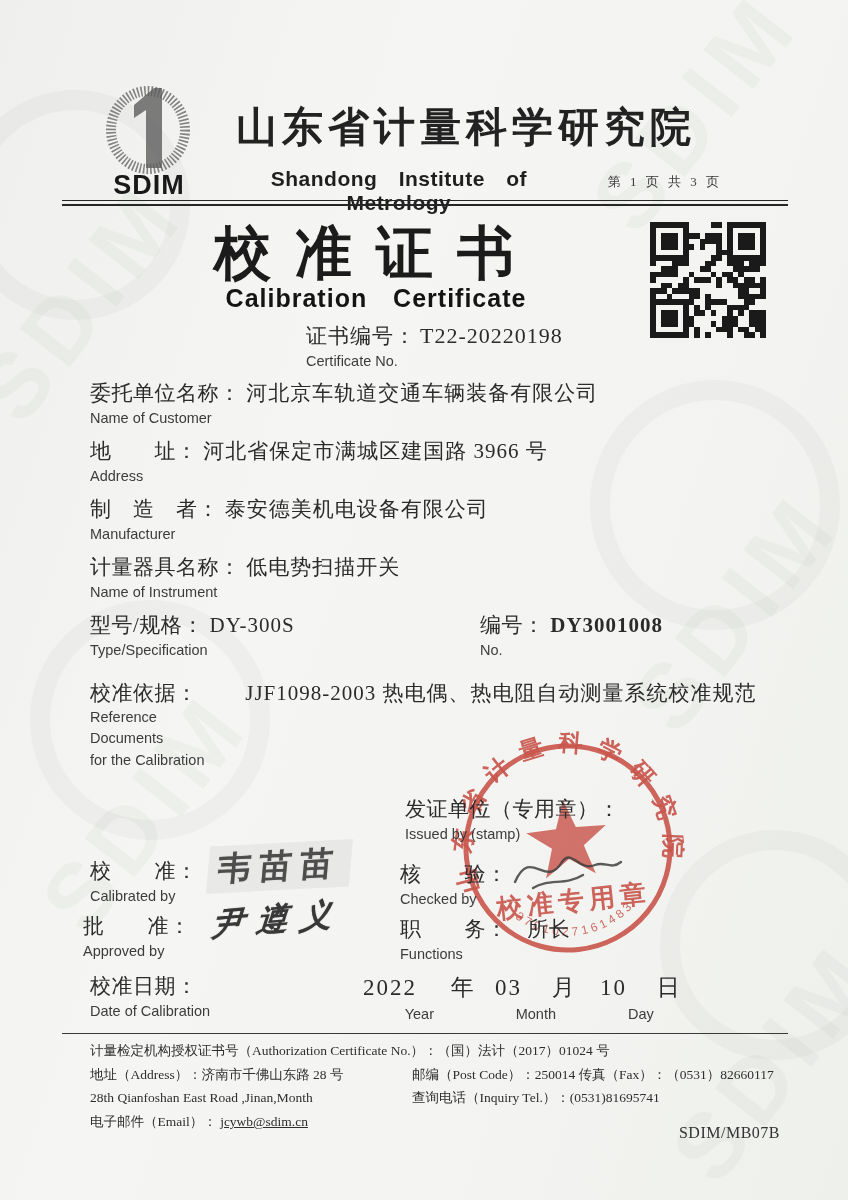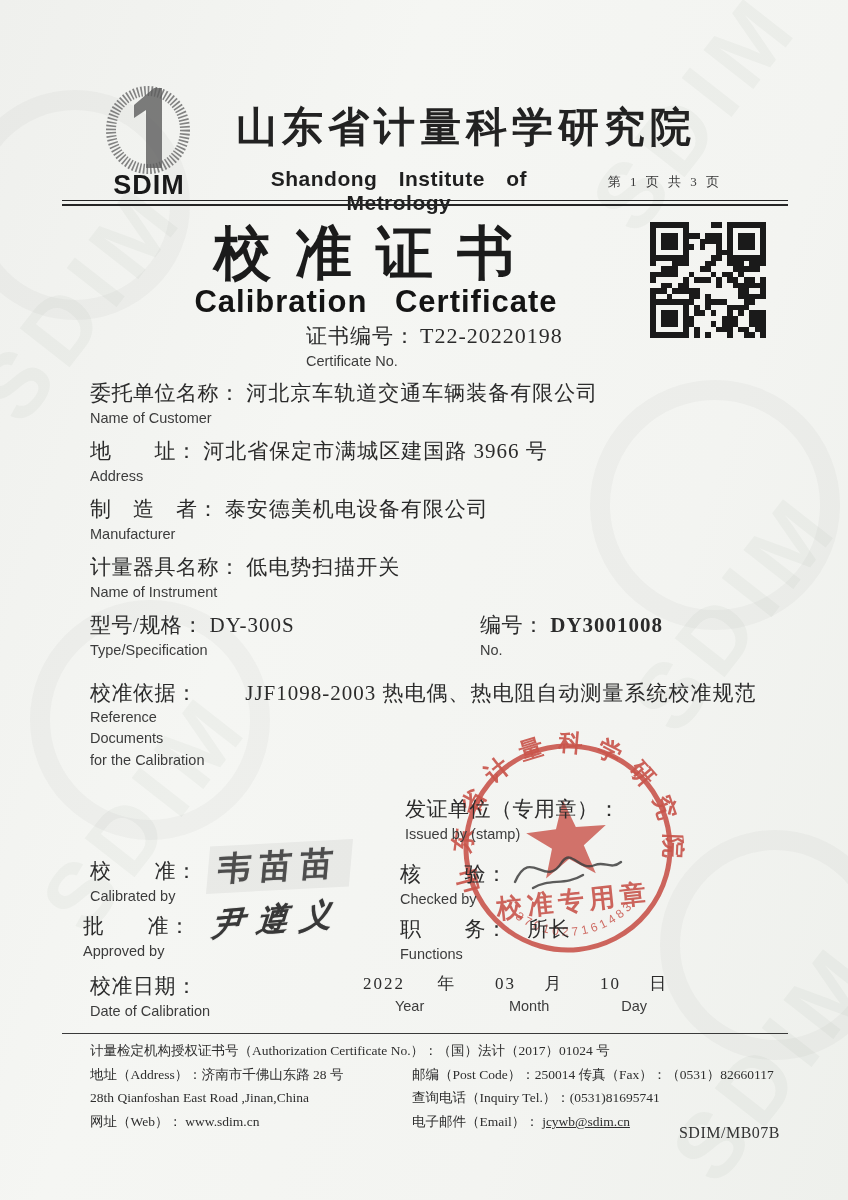--- a/index.html
+++ b/index.html
@@ -23,21 +23,21 @@
   .org-en{font-family:"Liberation Sans","DejaVu Sans",sans-serif;font-weight:bold;
     font-size:21px;letter-spacing:.5px;word-spacing:15px;color:#1f1f1f;}
   .page-info{font-size:13px;letter-spacing:3px;color:#3a3a3a;white-space:nowrap;}
   .rule-double{position:absolute;left:62px;right:60px;top:200px;height:3px;
     border-top:1.5px solid #262626;border-bottom:2.5px solid #262626;}
   
   .cert-title-cn{position:absolute;left:0;right:120px;top:216px;text-align:center;
     font-size:57px;font-weight:900;letter-spacing:24px;padding-left:24px;color:#1b1b1b;
     transform:scaleY(1.02);}
   .cert-title-en{position:absolute;left:0;right:120px;top:284px;text-align:center;
-    font-family:"Liberation Sans","DejaVu Sans",sans-serif;font-weight:bold;font-size:31px;
+    font-family:"Liberation Sans","DejaVu Sans",sans-serif;font-weight:bold;font-size:25px;
     letter-spacing:1px;word-spacing:18px;color:#141414;padding-left:24px;}
   .qr{position:absolute;left:650px;top:222px;}
   .cert-no{position:absolute;left:306px;top:322px;}
   .cert-no .cn{font-size:21px;letter-spacing:1px;}
   .cert-no .val{font-size:22px;letter-spacing:1px;}
   .en-label{font-family:"Liberation Sans","DejaVu Sans",sans-serif;font-size:14.5px;color:#3c3c3c;margin-top:3px;}
   
   .fields{position:absolute;left:90px;top:379px;right:76px;}
   .field{margin-bottom:11px;}
   .field .cn{font-size:21px;letter-spacing:.5px;}
@@ -53,21 +53,21 @@
     transform:rotate(-6deg);mix-blend-mode:multiply;opacity:.92;}
   
   .abs{position:absolute;}
   .lab-cn{font-size:21px;letter-spacing:.5px;}
   .sig-name{font-size:33px;color:#4d4d4d;letter-spacing:8px;font-weight:bold;
     transform:rotate(-3deg) skewX(-8deg);background:rgba(130,130,130,0.10);
     padding:1px 10px;text-shadow:0 0 1px rgba(90,90,90,.55);}
   .sig-name2{font-size:32px;color:#383838;letter-spacing:12px;font-weight:bold;font-style:italic;
     transform:rotate(-5deg) skewX(-10deg);text-shadow:0 0 1px rgba(60,60,60,.5);}
   
-  .date-num{font-size:17px;letter-spacing:2px;}
+  .date-num{font-size:23px;letter-spacing:2px;}
   
   .rule-single{position:absolute;left:62px;right:60px;top:1033px;border-top:1.5px solid #3a3a3a;}
   .footer{position:absolute;left:90px;right:66px;top:1042px;font-size:13.5px;color:#2e2e2e;}
   .footer .frow{display:flex;margin-bottom:5.5px;line-height:1.35;}
   .footer .fl{width:322px;flex:0 0 322px;}
   .footer .fr{flex:1;}
   .email-underline{text-decoration:underline;}
   .form-code{position:absolute;right:68px;top:1124px;font-size:16px;letter-spacing:.5px;color:#333;}
 </style>
 </head>
@@ -411,28 +411,24 @@
   <div class="rule-single"></div>
   <div class="footer">
     <div class="frow">
       <span>计量检定机构授权证书号（Authorization Certificate No.）：（国）法计（2017）01024 号</span>
     </div>
     <div class="frow">
       <span class="fl">地址（Address）：济南市千佛山东路 28 号</span>
       <span class="fr">邮编（Post Code）：250014 传真（Fax）：（0531）82660117</span>
     </div>
     <div class="frow">
-      <span class="fl">28th Qianfoshan East Road ,Jinan,China</span>
+      <span class="fl">28th Qianfoshan East Road ,Jinan,Month</span>
       <span class="fr">查询电话（Inquiry Tel.）：(0531)81695741</span>
     </div>
     <div class="frow">
-      <span class="fl">
-        <span>网址（Web）：</span>
-        <span>www.sdim.cn</span>
-      </span>
       <span class="fr">
         <span>电子邮件（Email）：</span>
         <span class="email-underline">jcywb@sdim.cn</span>
       </span>
     </div>
   </div>
   <div class="form-code">SDIM/MB07B</div>
 
 </div>
 

